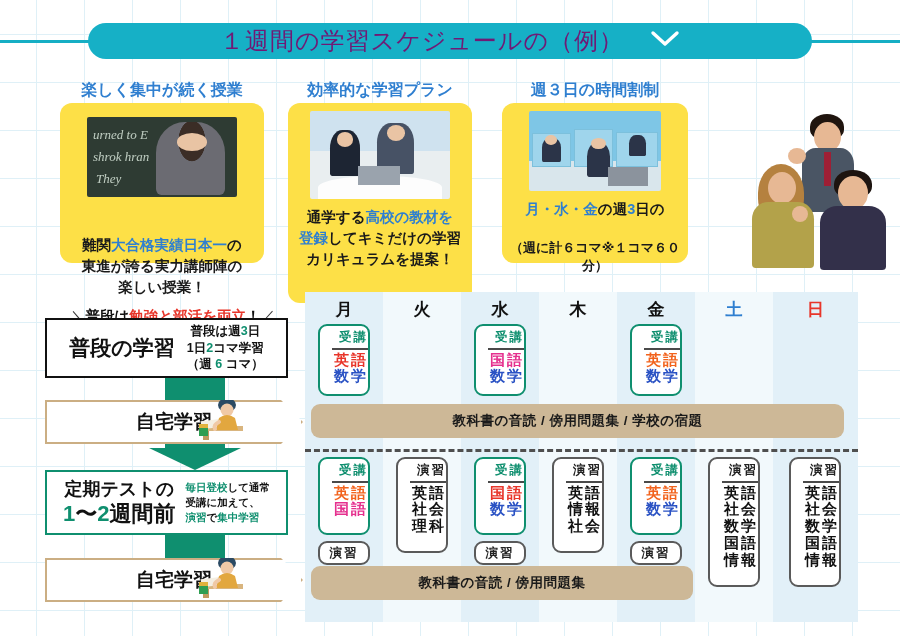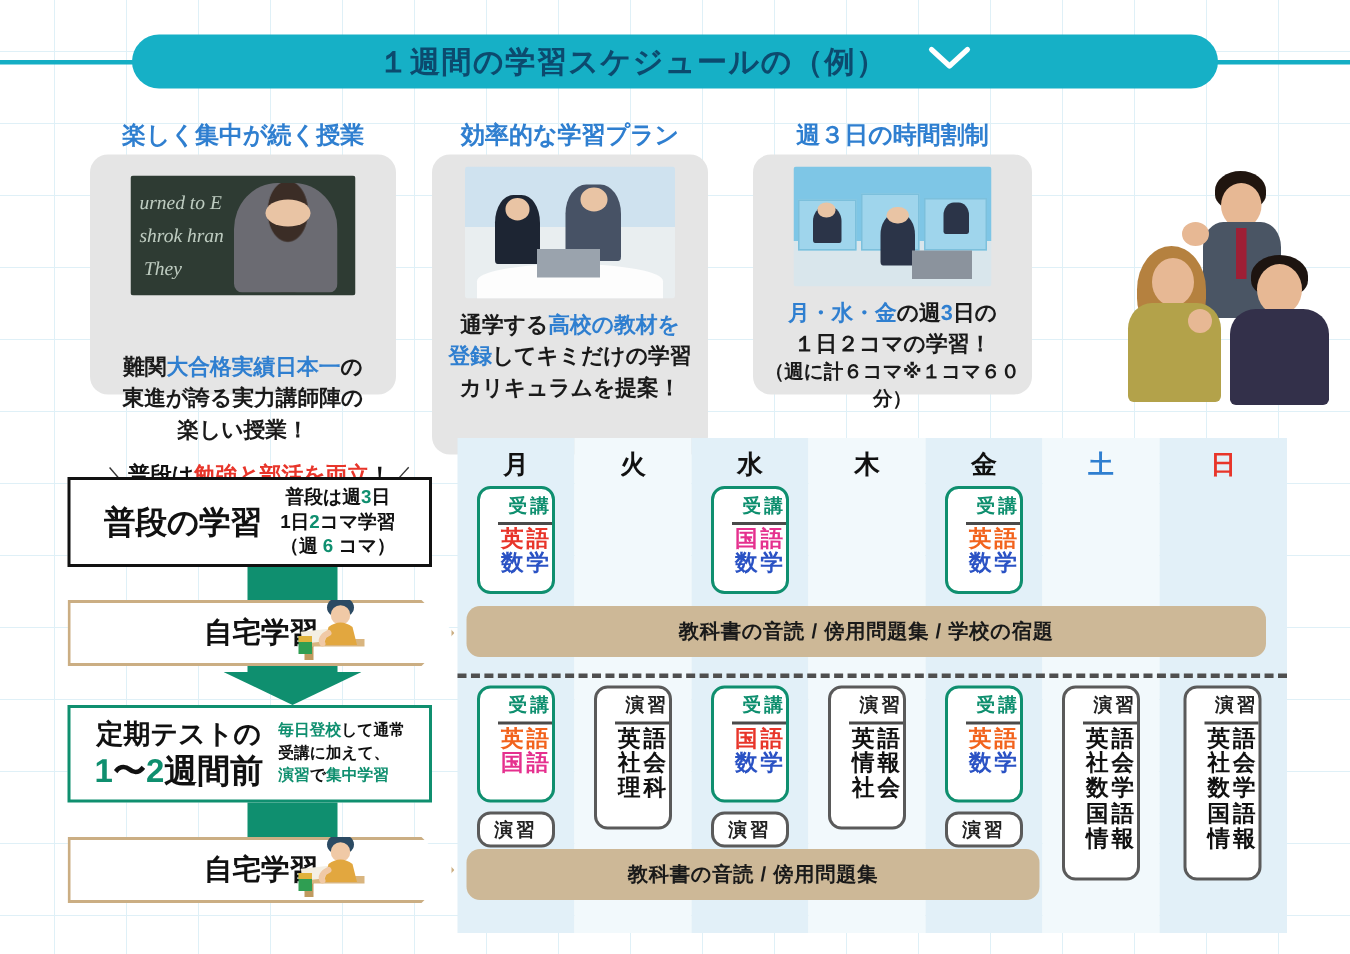--- a/index.html
+++ b/index.html
@@ -22,29 +22,29 @@
   #title-rule {
     position: absolute; left: 0; top: 40px; width: 900px; height: 3px;
     background: #15aec4;
   }
   #title-banner {
     position: absolute; left: 88px; top: 23px; width: 724px; height: 36px;
     background: #16b0c6; border-radius: 18px;
     display: flex; align-items: center; justify-content: center; gap: 26px;
   }
   #title-banner .t-text {
-    color: #0c4a6e; font-size: 20px; font-weight: bold; letter-spacing: 1px;
+    color: #701a75; font-size: 24px; font-weight: normal; letter-spacing: 1px;
     white-space: nowrap;
   }
   #title-banner .chev { display: block; }
 
   
   .card {
     position: absolute;
-    background: #e5e5e5;
+    background: #fde047;
     border-radius: 12px;
   }
   .card-title {
     position: absolute; top: -2px; left: 0; width: 100%;
     text-align: center; color: #2f7fd0; font-size: 16px; font-weight: bold;
     white-space: nowrap;
   }
   .card-photo {
     position: absolute; left: 50%; transform: translateX(-50%);
     border-radius: 2px; overflow: hidden;
@@ -281,21 +281,20 @@
       <div class="stu" style="left:10%;top:34%;width:14%;height:30%"></div>
       <div class="stuf" style="left:12%;top:30%;width:9%;height:12%"></div>
       <div class="stu" style="left:44%;top:40%;width:17%;height:42%"></div>
       <div class="stuf" style="left:47%;top:34%;width:11%;height:14%"></div>
       <div class="stu" style="left:76%;top:30%;width:13%;height:26%"></div>
       <div class="lap2"></div>
     </div>
   </div>
   <div class="card-body">
     <div><span class="hl-blue">月・水・金</span><span>の週</span><span class="hl-blue">3</span><span>日の</span></div>
-    <div>１日２コマの学習！</div>
   </div>
   <div class="card-note">（週に計６コマ※１コマ６０分）</div>
 </div>
 
 <div id="students">
   <div class="s hair" style="left:70px;top:4px;width:34px;height:26px;background:#20150f;"></div>
   <div class="s head" style="left:74px;top:12px;width:27px;height:30px;"></div>
   <div class="s body" style="left:62px;top:38px;width:52px;height:64px;background:#4a5564;"></div>
   <div class="s" style="left:84px;top:42px;width:7px;height:34px;background:#9e1f35;"></div>
   <div class="s hair" style="left:18px;top:54px;width:46px;height:58px;background:#b5813f;"></div>

